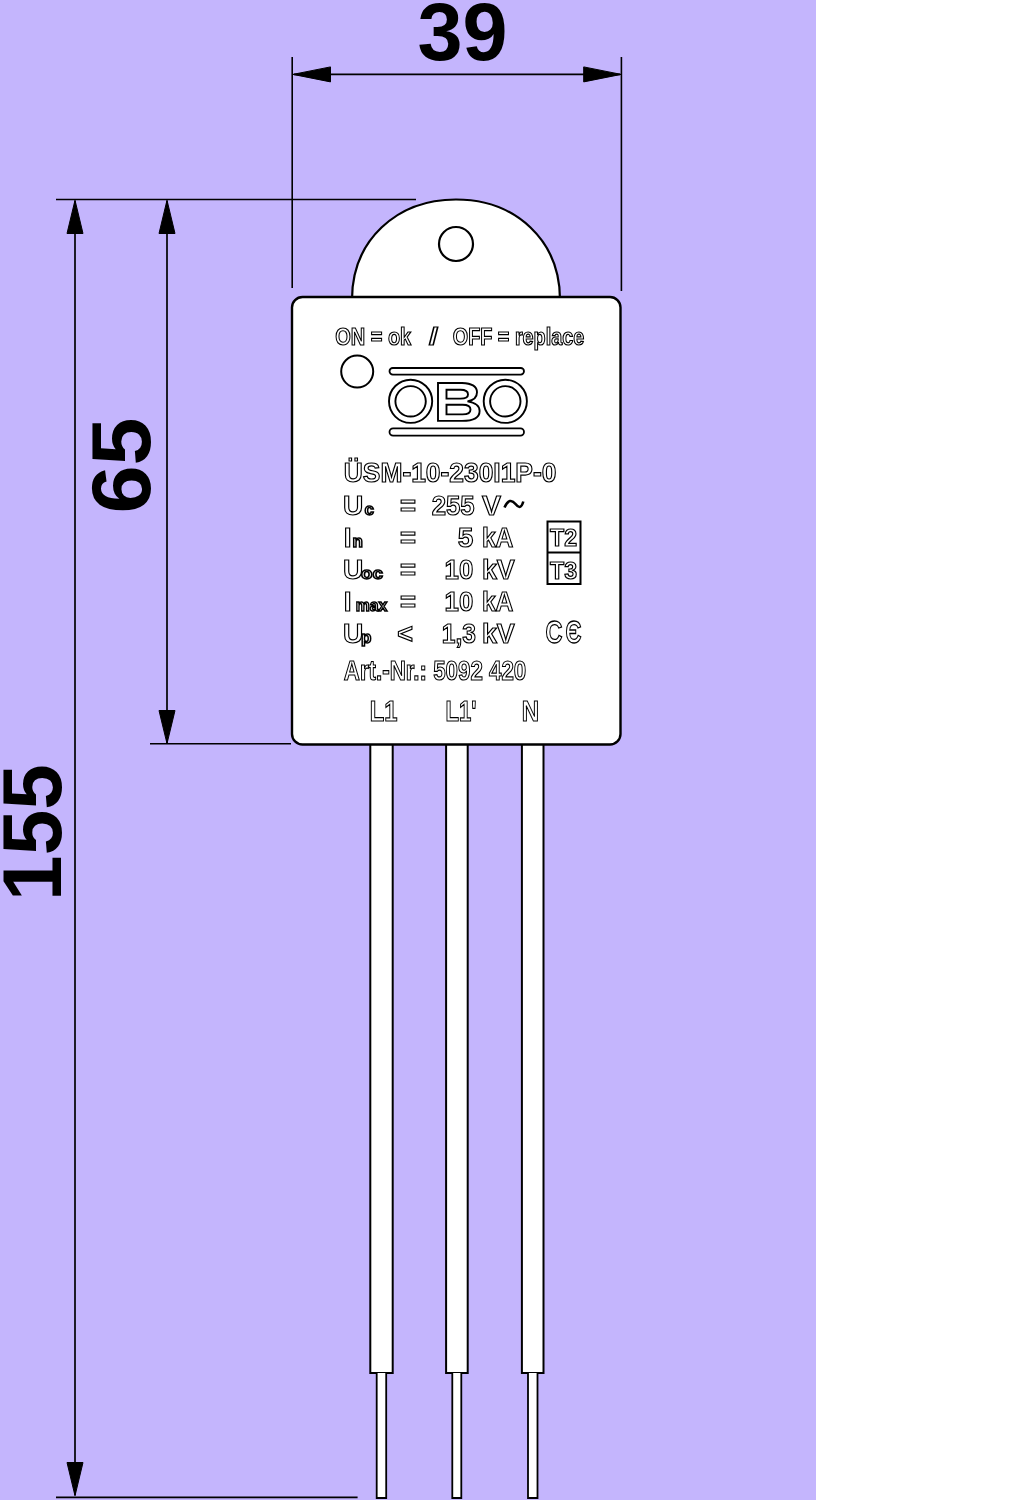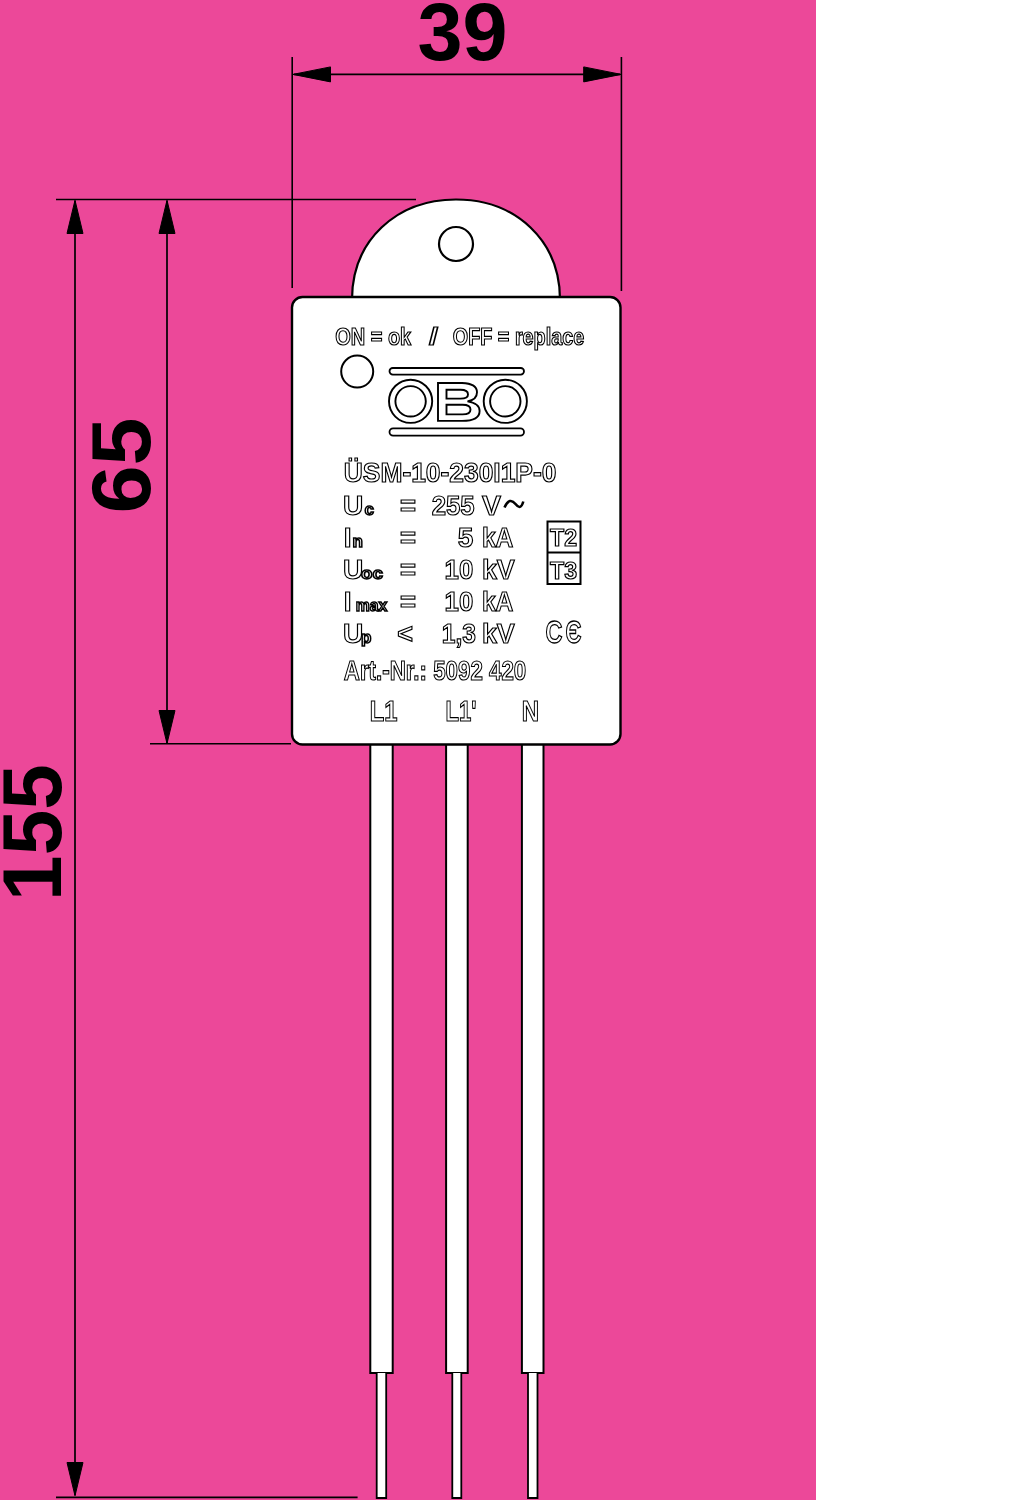--- a/index.html
+++ b/index.html
@@ -1,16 +1,16 @@
 <!DOCTYPE html>
 <html><head>
 <meta charset="utf-8">
 <style>
   html,body{margin:0;padding:0;background:#fff;}
-  #page{position:relative;width:816px;height:1500px;background:#ec4899;overflow:hidden;}
+  #page{position:relative;width:816px;height:1500px;background:#c4b5fd;overflow:hidden;}
   svg{position:absolute;left:0;top:0;}
   text{font-family:"Liberation Sans",sans-serif;}
 </style>
 </head>
 <body>
 <div id="page">
 <svg width="1012" height="1500" viewBox="0 0 1012 1500">
 
 <text x="462.5" y="59.5" font-size="81" font-weight="bold" fill="#000" text-anchor="middle" textLength="90" lengthAdjust="spacingAndGlyphs">39</text>
 

